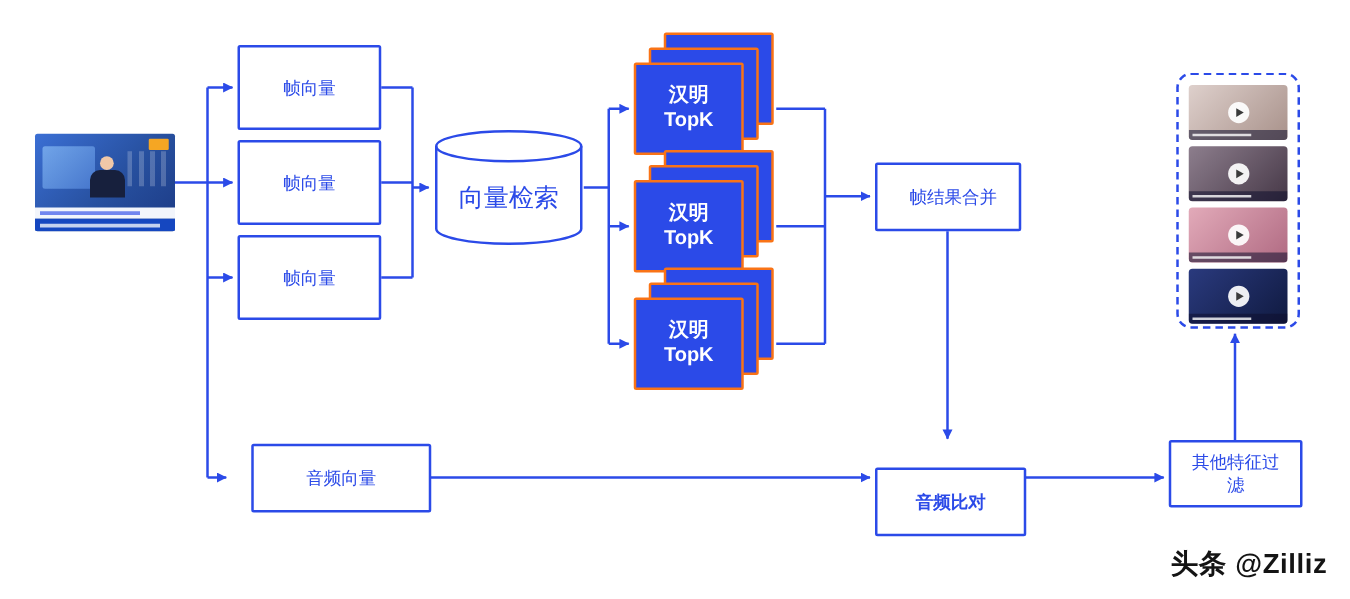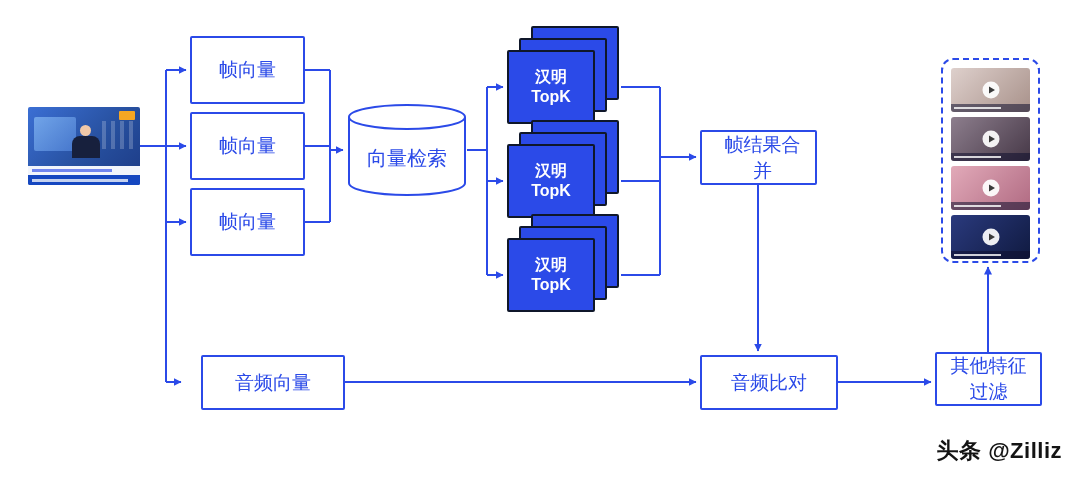--- a/index.html
+++ b/index.html
@@ -19,41 +19,41 @@
     position:absolute;left:0;top:0;width:1080px;height:479px;
     z-index:1;pointer-events:none;
   }
   
   .node{
     position:absolute;
     background:#ffffff;
     border:2px solid var(--blue);
     border-radius:2px;
     color:var(--blue);
-    font-size:19px;
+    font-size:14px;
     line-height:1.35;
     display:flex;align-items:center;justify-content:center;
     text-align:center;
     box-sizing:border-box;
     padding:0 6px;
     z-index:2;
   }
   
   .cylinder-wrap{position:absolute;left:347px;top:103px;width:120px;height:94px;z-index:2;}
   .cylinder-label{
     position:absolute;left:0;top:30px;width:120px;height:50px;
     display:flex;align-items:center;justify-content:center;
     color:var(--blue);font-size:20px;
   }
   
   .stack{position:absolute;left:507px;width:112px;height:98px;z-index:2;}
   .stack-card{
     position:absolute;width:88px;height:74px;
     background:var(--blue);
-    border:2px solid #0f172a;
+    border:2px solid #f97316;
     border-radius:2px;
     box-sizing:border-box;
   }
   .stack-card.back{left:24px;top:0;}
   .stack-card.mid{left:12px;top:12px;}
   .stack-card.front{
     left:0;top:24px;
     display:flex;flex-direction:column;align-items:center;justify-content:center;
     color:#ffffff;font-size:16px;font-weight:600;line-height:1.25;
   }
@@ -94,21 +94,21 @@
     position:absolute;right:18px;top:436px;
     font-size:22px;font-weight:700;color:#141414;
     letter-spacing:.5px;z-index:2;
   }
   
   .n-fv1{left:190px;top:36px;width:115px;height:68px;}
   .n-fv2{left:190px;top:112px;width:115px;height:68px;}
   .n-fv3{left:190px;top:188px;width:115px;height:68px;}
   .n-merge{left:700px;top:130px;width:117px;height:55px;padding-left:14px;}
   .n-avec{left:185px;top:355px;width:144px;height:55px;margin-left:16px;}
-  .n-acmp{left:700px;top:355px;width:138px;height:55px;}
+  .n-acmp{left:700px;top:374px;width:121px;height:55px;font-weight:bold;}
   .n-ofilt{left:935px;top:352px;width:107px;height:54px;padding:0 10px;}
   .st1{top:26px;}
   .st2{top:120px;}
   .st3{top:214px;}
 </style>
 </head>
 <body>
 
 <div class="canvas">
 

